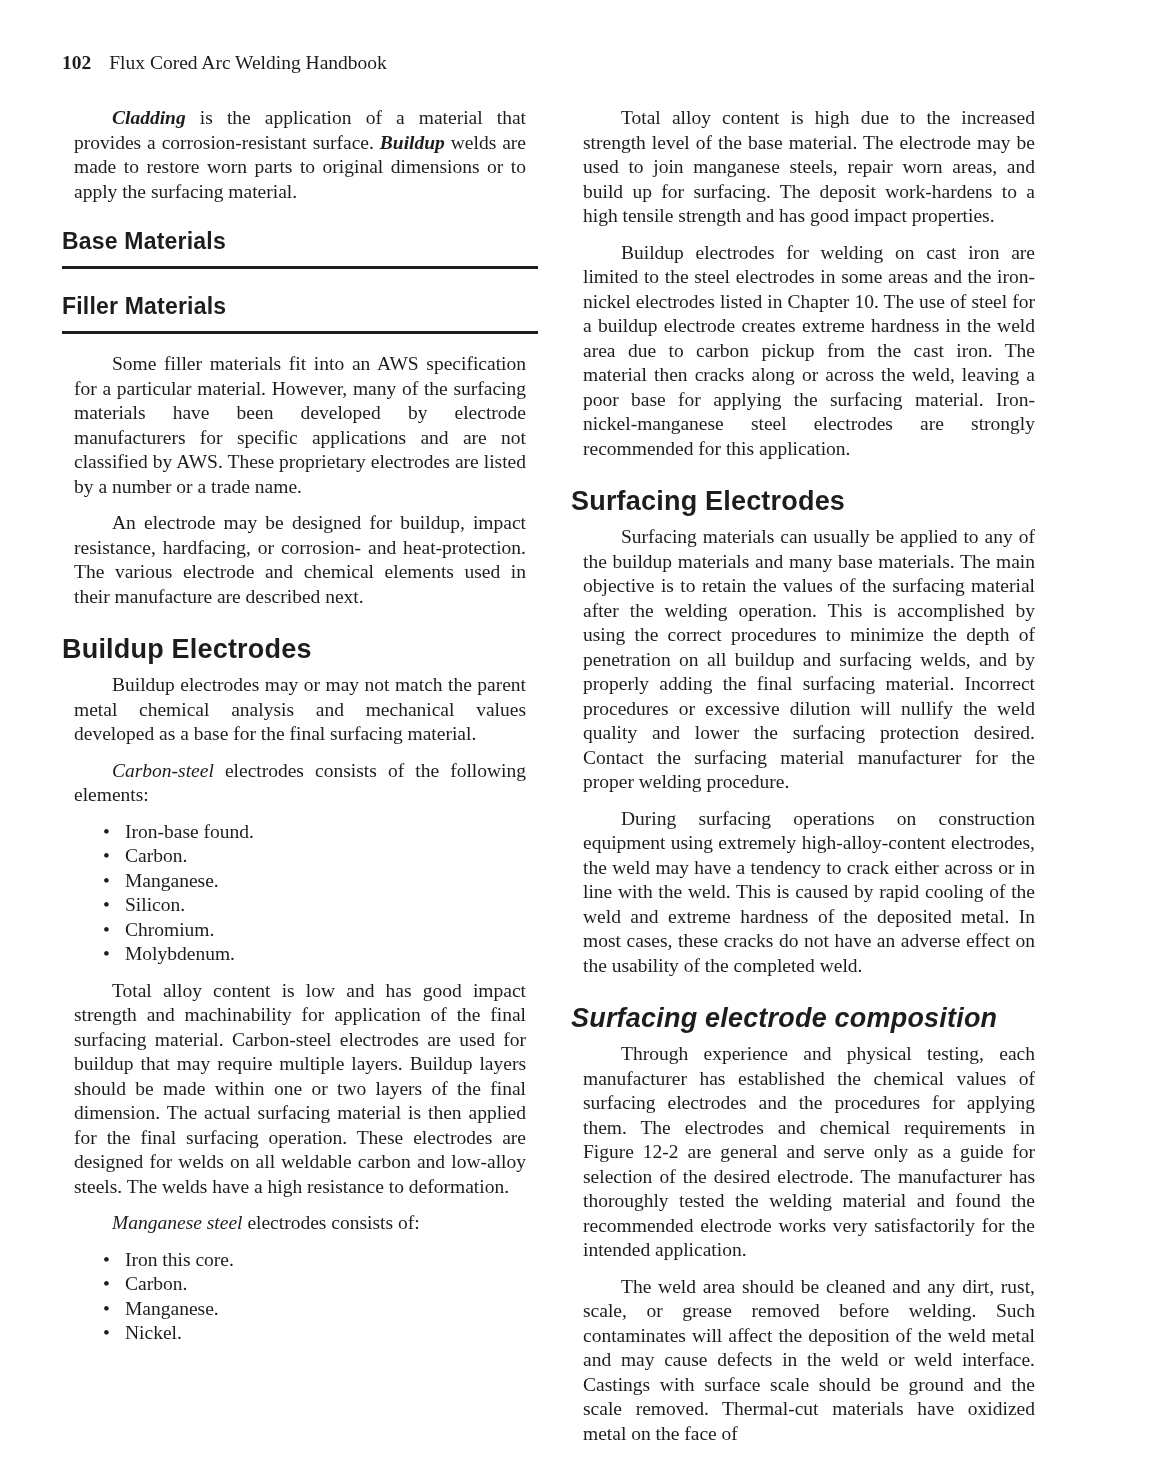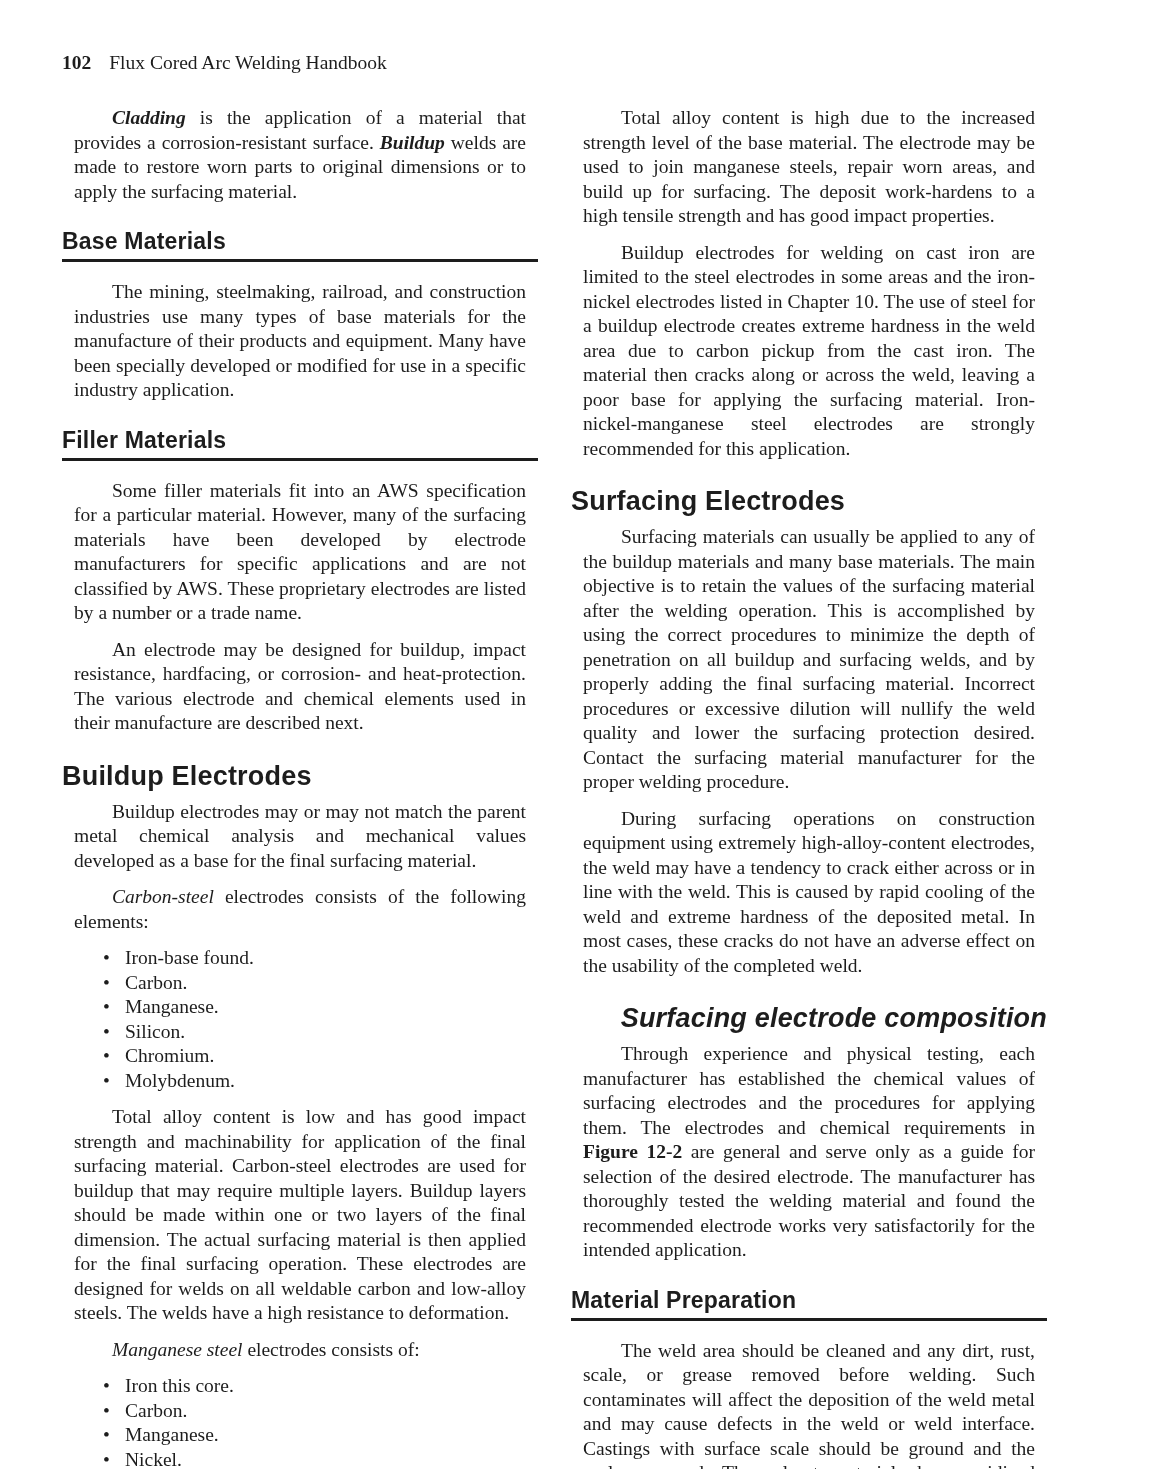--- a/index.html
+++ b/index.html
@@ -40,47 +40,47 @@
   .col-left  { left: 62px; }
   .col-right { left: 571px; }
 
   p.para {
     margin: 12px;
     text-indent: 38px;
   }
 
   .run-normal      { }
   .run-italic      { font-style: italic; }
-  .run-bold        { font-weight: bold; }
+  .run-bold        { font-weight: normal; }
   .run-bold-italic { font-weight: bold; font-style: italic; }
 
   h2.section-heading {
     font-family: "Liberation Sans", sans-serif;
     font-weight: bold;
     font-size: 23px;
     line-height: 26px;
     margin: 24px 0 18px 0;
-    padding-bottom: 5px;
+    padding-bottom: 12px;
     border-bottom: 3px solid #1d1d1d;
     text-align: left;
     text-indent: 0;
     letter-spacing: 0.2px;
   }
   h3.sub-heading,
   h3.sub-heading-italic {
     font-family: "Liberation Sans", sans-serif;
     font-weight: bold;
     font-size: 27px;
     line-height: 24px;
     margin: 28px 0 3px 0;
     text-align: left;
     text-indent: 0;
     letter-spacing: 0.2px;
   }
-  h3.sub-heading-italic { font-style: italic; text-align: right; }
+  h3.sub-heading-italic { font-style: italic; }
 
   ul.bullet-list {
     list-style: none;
     margin: 0;
     padding: 0;
   }
   li.bullet-item {
     position: relative;
     padding-left: 63px;
     text-align: left;
@@ -94,21 +94,20 @@
 </head>
 <body>
 
 <div class="page-header">
   <span class="page-number">102</span><span class="book-title">Flux Cored Arc Welding Handbook</span>
 </div>
 
 <div class="col col-left" id="col-left">
     <p class="para"><span class="run-bold-italic">Cladding</span><span class="run-normal"> is the application of a material that provides a corrosion-resistant surface. </span><span class="run-bold-italic">Buildup</span><span class="run-normal"> welds are made to restore worn parts to original dimensions or to apply the surfacing material.</span></p>
     <h2 class="section-heading">Base Materials</h2>
-    <p class="para"><span class="run-normal">The mining, steelmaking, railroad, and construction industries use many types of base materials for the manufacture of their products and equipment. Many have been specially developed or modified for use in a specific industry application.</span></p>
     <h2 class="section-heading">Filler Materials</h2>
     <p class="para"><span class="run-normal">Some filler materials fit into an AWS specification for a particular material. However, many of the surfacing materials have been developed by electrode manufacturers for specific applications and are not classified by AWS. These proprietary electrodes are listed by a number or a trade name.</span></p>
     <p class="para"><span class="run-normal">An electrode may be designed for buildup, impact resistance, hardfacing, or corrosion- and heat-protection. The various electrode and chemical elements used in their manufacture are described next.</span></p>
     <h3 class="sub-heading">Buildup Electrodes</h3>
     <p class="para"><span class="run-normal">Buildup electrodes may or may not match the parent metal chemical analysis and mechanical values developed as a base for the final surfacing material.</span></p>
     <p class="para"><span class="run-italic">Carbon-steel</span><span class="run-normal"> electrodes consists of the following elements:</span></p>
     <ul class="bullet-list">
       <li class="bullet-item"><span class="bullet-dot">•</span><span class="bullet-text">Iron-base found.</span></li>
       <li class="bullet-item"><span class="bullet-dot">•</span><span class="bullet-text">Carbon.</span></li>
       <li class="bullet-item"><span class="bullet-dot">•</span><span class="bullet-text">Manganese.</span></li>
@@ -126,15 +125,14 @@
     </ul>
   </div>
 <div class="col col-right" id="col-right">
     <p class="para"><span class="run-normal">Total alloy content is high due to the increased strength level of the base material. The electrode may be used to join manganese steels, repair worn areas, and build up for surfacing. The deposit work-hardens to a high tensile strength and has good impact properties.</span></p>
     <p class="para"><span class="run-normal">Buildup electrodes for welding on cast iron are limited to the steel electrodes in some areas and the iron-nickel electrodes listed in Chapter 10. The use of steel for a buildup electrode creates extreme hardness in the weld area due to carbon pickup from the cast iron. The material then cracks along or across the weld, leaving a poor base for applying the surfacing material. Iron-nickel-manganese steel electrodes are strongly recommended for this application.</span></p>
     <h3 class="sub-heading">Surfacing Electrodes</h3>
     <p class="para"><span class="run-normal">Surfacing materials can usually be applied to any of the buildup materials and many base materials. The main objective is to retain the values of the surfacing material after the welding operation. This is accomplished by using the correct procedures to minimize the depth of penetration on all buildup and surfacing welds, and by properly adding the final surfacing material. Incorrect procedures or excessive dilution will nullify the weld quality and lower the surfacing protection desired. Contact the surfacing material manufacturer for the proper welding procedure.</span></p>
     <p class="para"><span class="run-normal">During surfacing operations on construction equipment using extremely high-alloy-content electrodes, the weld may have a tendency to crack either across or in line with the weld. This is caused by rapid cooling of the weld and extreme hardness of the deposited metal. In most cases, these cracks do not have an adverse effect on the usability of the completed weld.</span></p>
     <h3 class="sub-heading-italic">Surfacing electrode composition</h3>
     <p class="para"><span class="run-normal">Through experience and physical testing, each manufacturer has established the chemical values of surfacing electrodes and the procedures for applying them. The electrodes and chemical requirements in </span><span class="run-bold">Figure 12-2</span><span class="run-normal"> are general and serve only as a guide for selection of the desired electrode. The manufacturer has thoroughly tested the welding material and found the recommended electrode works very satisfactorily for the intended application.</span></p>
-    <h2 class="section-heading">Material Preparation</h2>
     <p class="para"><span class="run-normal">The weld area should be cleaned and any dirt, rust, scale, or grease removed before welding. Such contaminates will affect the deposition of the weld metal and may cause defects in the weld or weld interface. Castings with surface scale should be ground and the scale removed. Thermal-cut materials have oxidized metal on the face of</span></p>
   </div>
 
 </body></html>

